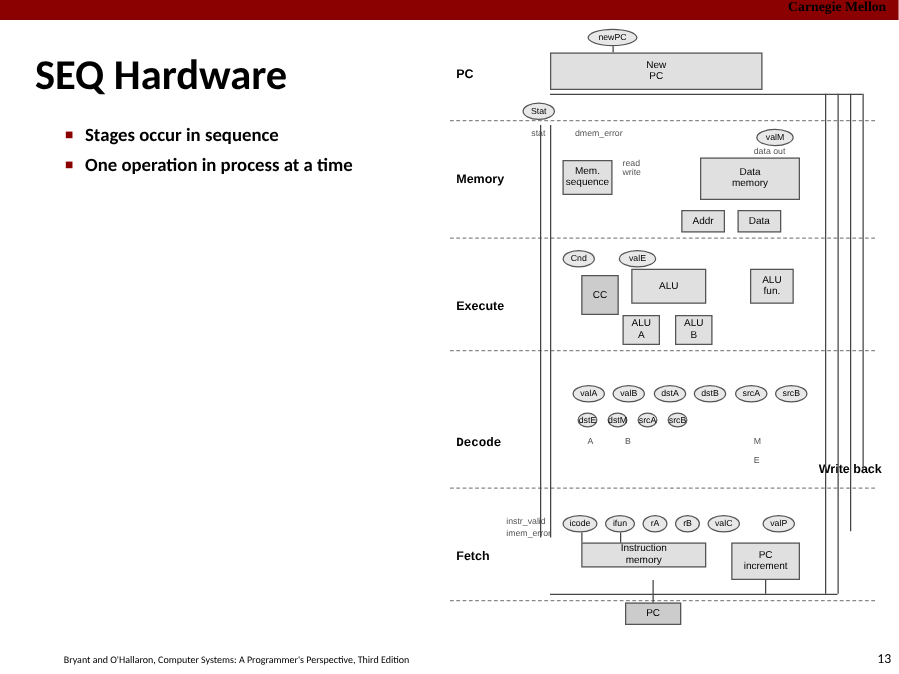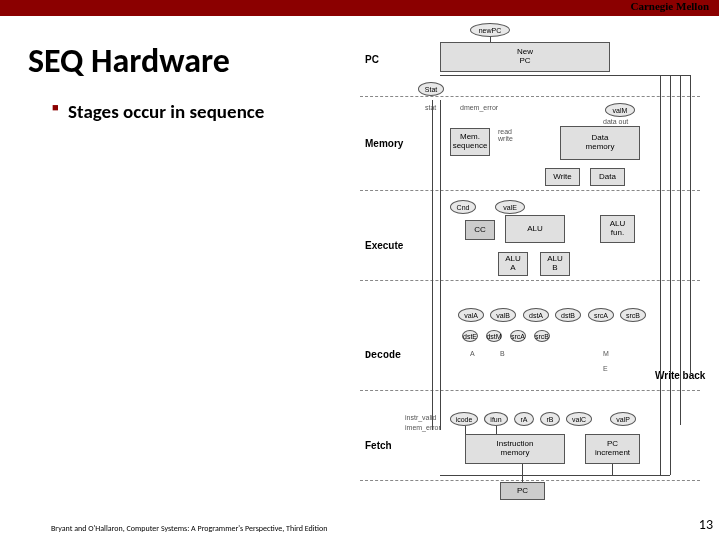--- a/index.html
+++ b/index.html
@@ -1,43 +1,44 @@
 <!DOCTYPE html>
 <html><head>
 <meta charset="utf-8">
 <style>
   * { margin: 0; padding: 0; box-sizing: border-box; }
   body { width: 719px; height: 539px; background: #fff; font-family: Calibri, Arial, sans-serif; position: relative; overflow: hidden; }
   .topbar { width: 100%; height: 16px; background: #8b0000; position: absolute; top: 0; left: 0; }
   .brand { position: absolute; top: 0; right: 10px; color: #000; font-size: 11px; font-weight: bold; font-family: Georgia, serif; }
   .title { position: absolute; top: 40px; left: 28px; font-size: 34px; font-weight: bold; color: #000; }
   .bullets { position: absolute; top: 100px; left: 52px; width: 280px; }
-  .bullets li { list-style: none; position: relative; font-size: 19px; font-weight: 600; margin-bottom: 6px; color: #000; padding-left: 16px; }
+  .bullets li { list-style: none; position: relative; font-size: 15px; font-weight: 600; margin-bottom: 6px; color: #000; padding-left: 16px; }
   .bullets li::before { content: "■"; position: absolute; left: 0; top: 1px; color: #8b0000; font-size: 11px; }
   .footer-left { position: absolute; bottom: 6px; left: 4px; font-size: 8px; color: #000; padding-left: 47px; }
-  .footer-right { position: absolute; bottom: 6px; right: 6px; font-size: 14px; color: #000; }
+  .footer-right { position: absolute; bottom: 6px; right: 6px; font-size: 11px; color: #000; }
   .diagram { position: absolute; top: 20px; left: 350px; width: 360px; height: 490px; font-family: Arial, sans-serif; }
   .stage-label { position: absolute; font-size: 10px; font-weight: bold; color: #000; }
   .box { position: absolute; background: #e0e0e0; border: 1px solid #555; font-size: 8px; text-align: center; display: flex; align-items: center; justify-content: center; line-height: 1.1; }
   .oval { position: absolute; background: #e8e8e8; border: 1px solid #555; border-radius: 50%; font-size: 7px; text-align: center; display: flex; align-items: center; justify-content: center; line-height: 1; }
   .pcbox { background: #ccc; }
   .wire-v { position: absolute; width: 1px; background: #444; }
   .wire-h { position: absolute; height: 1px; background: #444; }
   .sep { position: absolute; height: 1px; width: 340px; left: 10px; border-top: 1px dashed #888; }
   .small { font-size: 7px; color: #555; position: absolute; }
 </style>
 </head>
 <body>
 
 <div class="topbar"></div>
 <div class="brand">Carnegie Mellon</div>
 <div class="title">SEQ Hardware</div>
 
 <ul class="bullets">
   <li>Stages occur in sequence</li>
+  <li>One operation in process at a time</li>
 </ul>
 
 <div class="footer-left">Bryant and O'Hallaron, Computer Systems: A Programmer's Perspective, Third Edition</div>
 <div class="footer-right">13</div>
 
 <div class="diagram">
 
   <div class="sep" style="top:76px;"></div>
   <div class="sep" style="top:170px;"></div>
   <div class="sep" style="top:260px;"></div>
@@ -60,26 +61,26 @@
   <div class="small" style="top:84px; left:75px;">stat</div>
   <div class="small" style="top:84px; left:110px;">dmem_error</div>
   <div class="oval" style="top:83px; left:255px; width:30px; height:14px;">valM</div>
   <div class="small" style="top:98px; left:253px;">data out</div>
   <div class="box" style="top:108px; left:100px; width:40px; height:28px; white-space:pre;">Mem.
 sequence</div>
   <div class="small" style="top:108px; left:148px; white-space:pre;">read
 write</div>
   <div class="box" style="top:106px; left:210px; width:80px; height:34px; white-space:pre;">Data
 memory</div>
-  <div class="box" style="top:148px; left:195px; width:35px; height:18px;">Write</div>
+  <div class="box" style="top:148px; left:195px; width:35px; height:18px;">Addr</div>
   <div class="box" style="top:148px; left:240px; width:35px; height:18px;">Data</div>
 
   <div class="oval" style="top:180px; left:100px; width:26px; height:14px;">Cnd</div>
   <div class="oval" style="top:180px; left:145px; width:30px; height:14px;">valE</div>
-  <div class="box pcbox" style="top:200px; left:115px; width:30px; height:20px;">CC</div>
+  <div class="box pcbox" style="top:200px; left:115px; width:30px; height:32px;">CC</div>
   <div class="box" style="top:195px; left:155px; width:60px; height:28px;">ALU</div>
   <div class="box" style="top:195px; left:250px; width:35px; height:28px; white-space:pre;">ALU
 fun.</div>
   <div class="box" style="top:232px; left:148px; width:30px; height:24px; white-space:pre;">ALU
 A</div>
   <div class="box" style="top:232px; left:190px; width:30px; height:24px; white-space:pre;">ALU
 B</div>
 
   <div class="oval" style="top:288px; left:108px; width:26px; height:14px;">valA</div>
   <div class="oval" style="top:288px; left:140px; width:26px; height:14px;">valB</div>
@@ -99,21 +100,21 @@
   <div class="small" style="top:345px; left:253px;">E</div>
 
   <div class="small" style="top:394px; left:55px;">instr_valid</div>
   <div class="small" style="top:404px; left:55px;">imem_error</div>
   <div class="oval" style="top:392px; left:100px; width:28px; height:14px;">icode</div>
   <div class="oval" style="top:392px; left:134px; width:24px; height:14px;">ifun</div>
   <div class="oval" style="top:392px; left:164px; width:20px; height:14px;">rA</div>
   <div class="oval" style="top:392px; left:190px; width:20px; height:14px;">rB</div>
   <div class="oval" style="top:392px; left:216px; width:26px; height:14px;">valC</div>
   <div class="oval" style="top:392px; left:260px; width:26px; height:14px;">valP</div>
-  <div class="box" style="top:414px; left:115px; width:100px; height:30px; white-space:pre;">Instruction
+  <div class="box" style="top:414px; left:115px; width:100px; height:20px; white-space:pre;">Instruction
 memory</div>
   <div class="box" style="top:414px; left:235px; width:55px; height:30px; white-space:pre;">PC
 increment</div>
   <div class="box pcbox" style="top:462px; left:150px; width:45px; height:18px;">PC</div>
 
   <div class="wire-v" style="top:55px; left:310px; height:400px;"></div>
   <div class="wire-v" style="top:55px; left:320px; height:400px;"></div>
   <div class="wire-v" style="top:55px; left:330px; height:350px;"></div>
   <div class="wire-v" style="top:55px; left:340px; height:300px;"></div>
 

